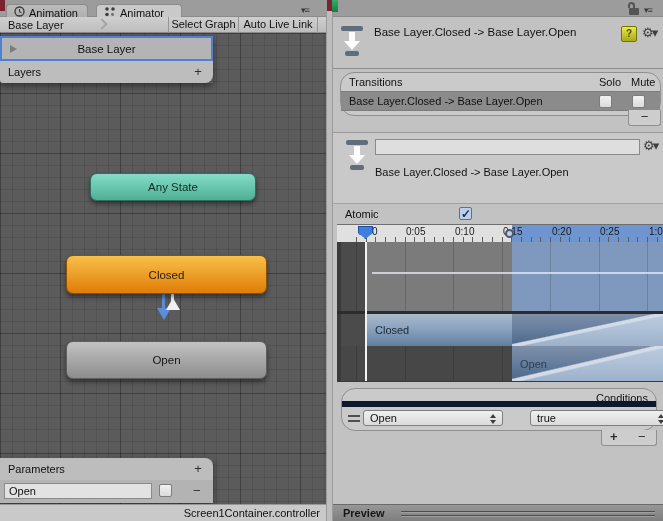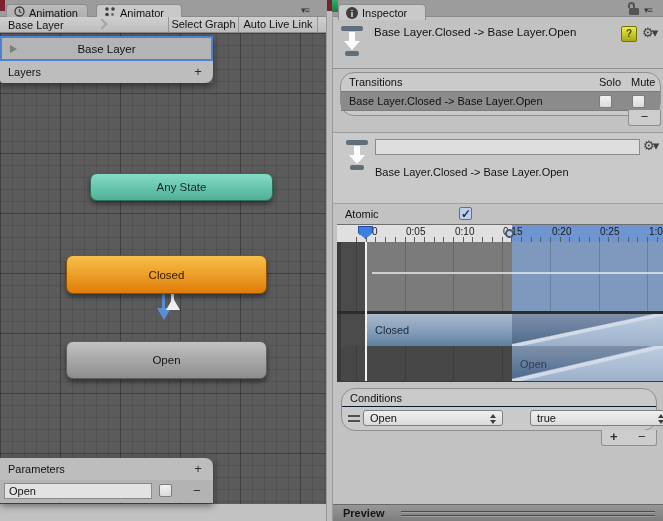--- a/index.html
+++ b/index.html
@@ -31,21 +31,21 @@
   
   .graph{position:absolute;left:0;top:33px;width:326px;height:471px;background-color:#5b5b5b;
     background-image:
       linear-gradient(rgba(0,0,0,.22) 1px,transparent 1px),
       linear-gradient(90deg,rgba(0,0,0,.22) 1px,transparent 1px),
       linear-gradient(rgba(0,0,0,.10) 1px,transparent 1px),
       linear-gradient(90deg,rgba(0,0,0,.10) 1px,transparent 1px);
     background-size:60px 60px,60px 60px,12px 12px,12px 12px;}
   .node{position:absolute;border-radius:7px;display:flex;align-items:center;justify-content:center;
     font-size:11.5px;box-shadow:0 3px 5px rgba(0,0,0,.45);cursor:pointer;}
-  .node-anystate{left:90px;top:140px;width:183px;height:28px;
+  .node-anystate{left:90px;top:140px;width:166px;height:28px;
     background:linear-gradient(#85dcc6,#4fb096);border:1px solid #2e6e5c;color:#0d2b24;}
   .node-closed{left:66px;top:222px;width:201px;height:39px;
     background:linear-gradient(#f8c049,#e07d08);border:1px solid #8a5205;color:#2b1a00;}
   .node-open{left:66px;top:308px;width:201px;height:38px;
     background:linear-gradient(#c2c2c2,#8d8d8d);border:1px solid #5f5f5f;color:#161616;}
   .tr-line{position:absolute;width:3px;cursor:pointer;}
   .tri{position:absolute;width:0;height:0;}
 
   
   .ovl{position:absolute;box-shadow:0 3px 7px rgba(0,0,0,.45);}
@@ -206,31 +206,30 @@
         <span class="plusbtn" style="line-height:22px;">+</span>
       </div>
       <div class="param-row">
         <input class="field abs" style="left: 4px; top: 3px; width: 148px;" value="Open">
         <div class="cb" style="left:159px;top:4px;"></div>
         <span class="minus-glyph abs" style="left:193px;top:3px;">−</span>
       </div>
     </div>
   </div>
 
+  <div class="statusbar">
+    <span>Screen1Container.controller</span>
+  </div>
 
   <div class="splitter"></div>
 
   <div class="rpanel">
     <div class="tabbar" style="left:0;width:330px;">
       <div class="sliver" style="left:-6px;width:5px;height:11px;background:#7a2230;"></div>
       <div class="sliver" style="left:-1px;width:6px;height:12px;background:linear-gradient(#2fae66,#1d7a44);"></div>
-      <div class="tab active" style="left:5px;width:88px;">
-        <span class="info-icon"></span>
-        <span>Inspector</span>
-      </div>
       <div class="lock-icon" style="left:294px;top:2px;">
         <div class="shackle"></div>
           <div class="body"></div>
       </div>
       <div class="menu-glyph" style="left:311px;top:5px;"></div>
     </div>
 
     <div class="insp-header">
       <div class="tr-icon" style="left:8px;top:9px;height:30px;">
         <div class="bar1"></div>
@@ -313,21 +312,21 @@
           <div class="clipbar" style="left:171px;top:0;width:151px;height:35px;">
             <div class="fadewedge" style="left:0;top:0;width:151px;height:35px;"></div>
             <span class="clip-label" style="left:8px;color:#2f3e4e;">Open</span>
           </div>
         </div>
         <div class="playhead-line" style="left:28px;top:0;height:139px;"></div>
       </div>
     </div>
 
     <div class="groupbox" style="left:8px;top:388px;width:316px;">
-      <div class="gb-header" style="border-bottom:1px solid #0f172a;">
+      <div class="gb-header" style="border-bottom:6px solid #0f172a;text-align:right;">
         <span>Conditions</span>
       </div>
       <div style="position:relative;height:23px;">
         <div class="eq-handle" style="left:6px;top:8px;"></div>
         <div class="dropdown" style="left:21px;top:3px;width:140px;">
           <span>Open</span>
           <span class="updown">
               <i class="u"></i>
               <i class="d"></i>
             </span>

